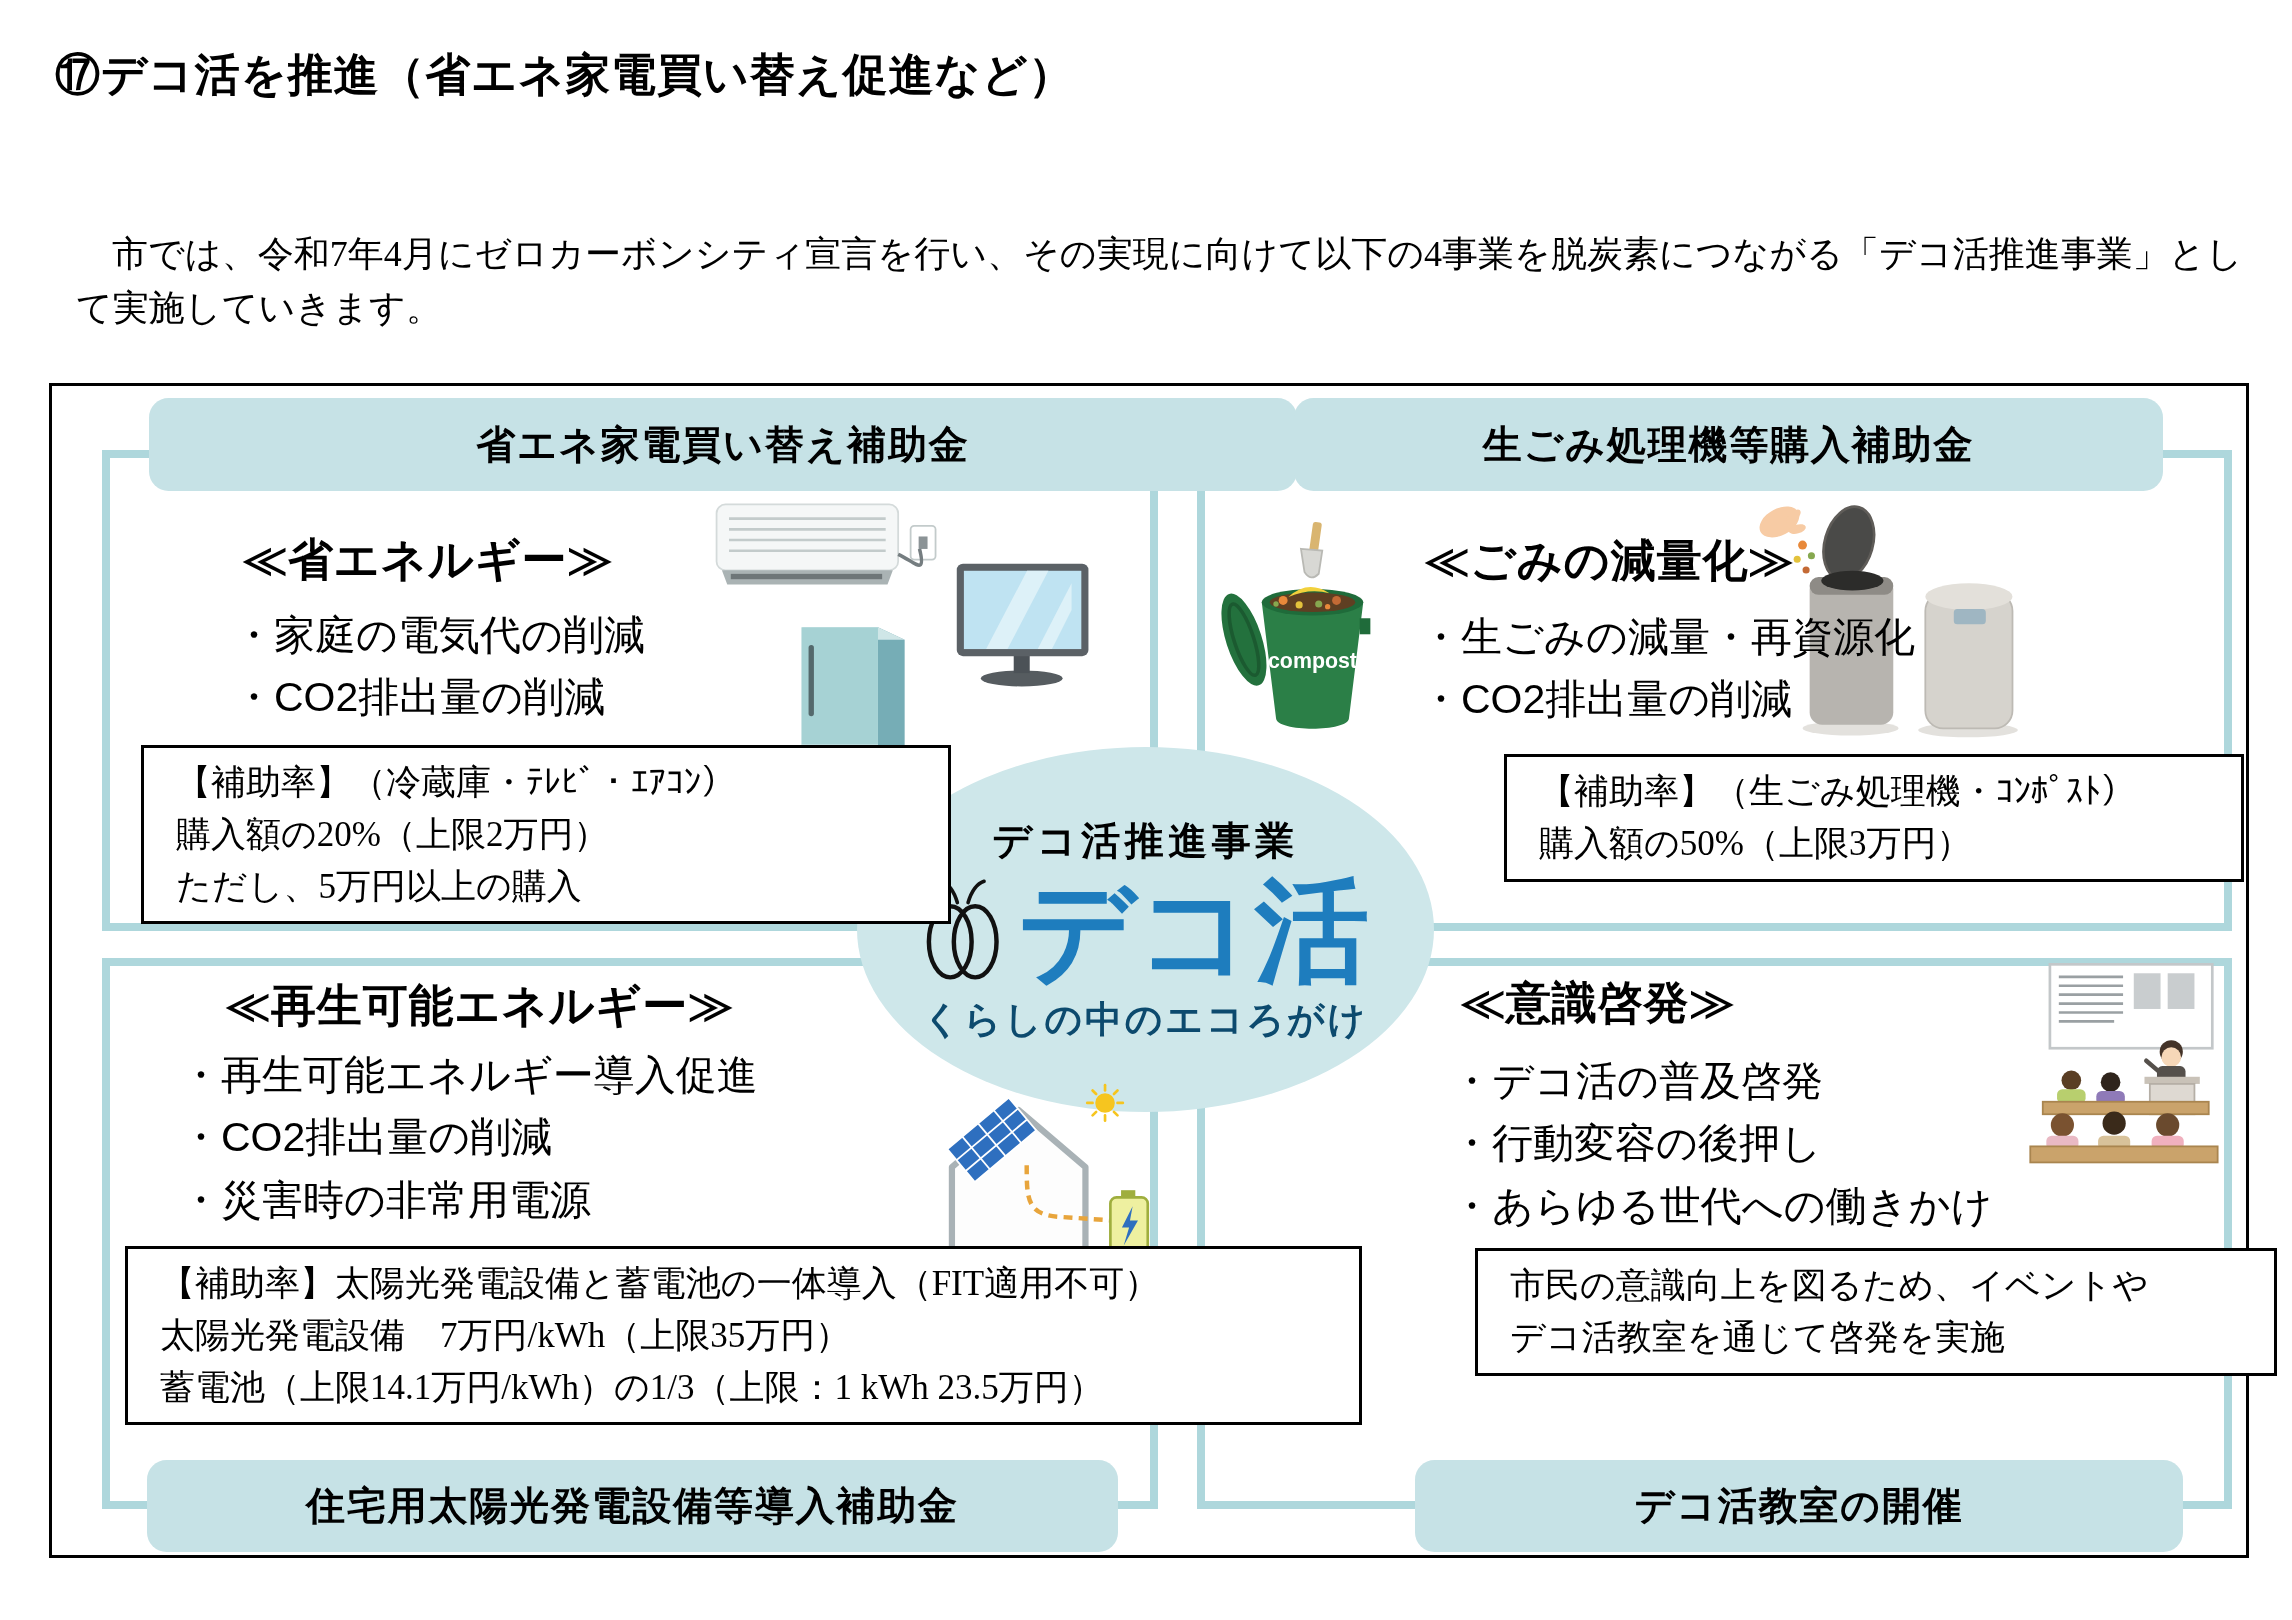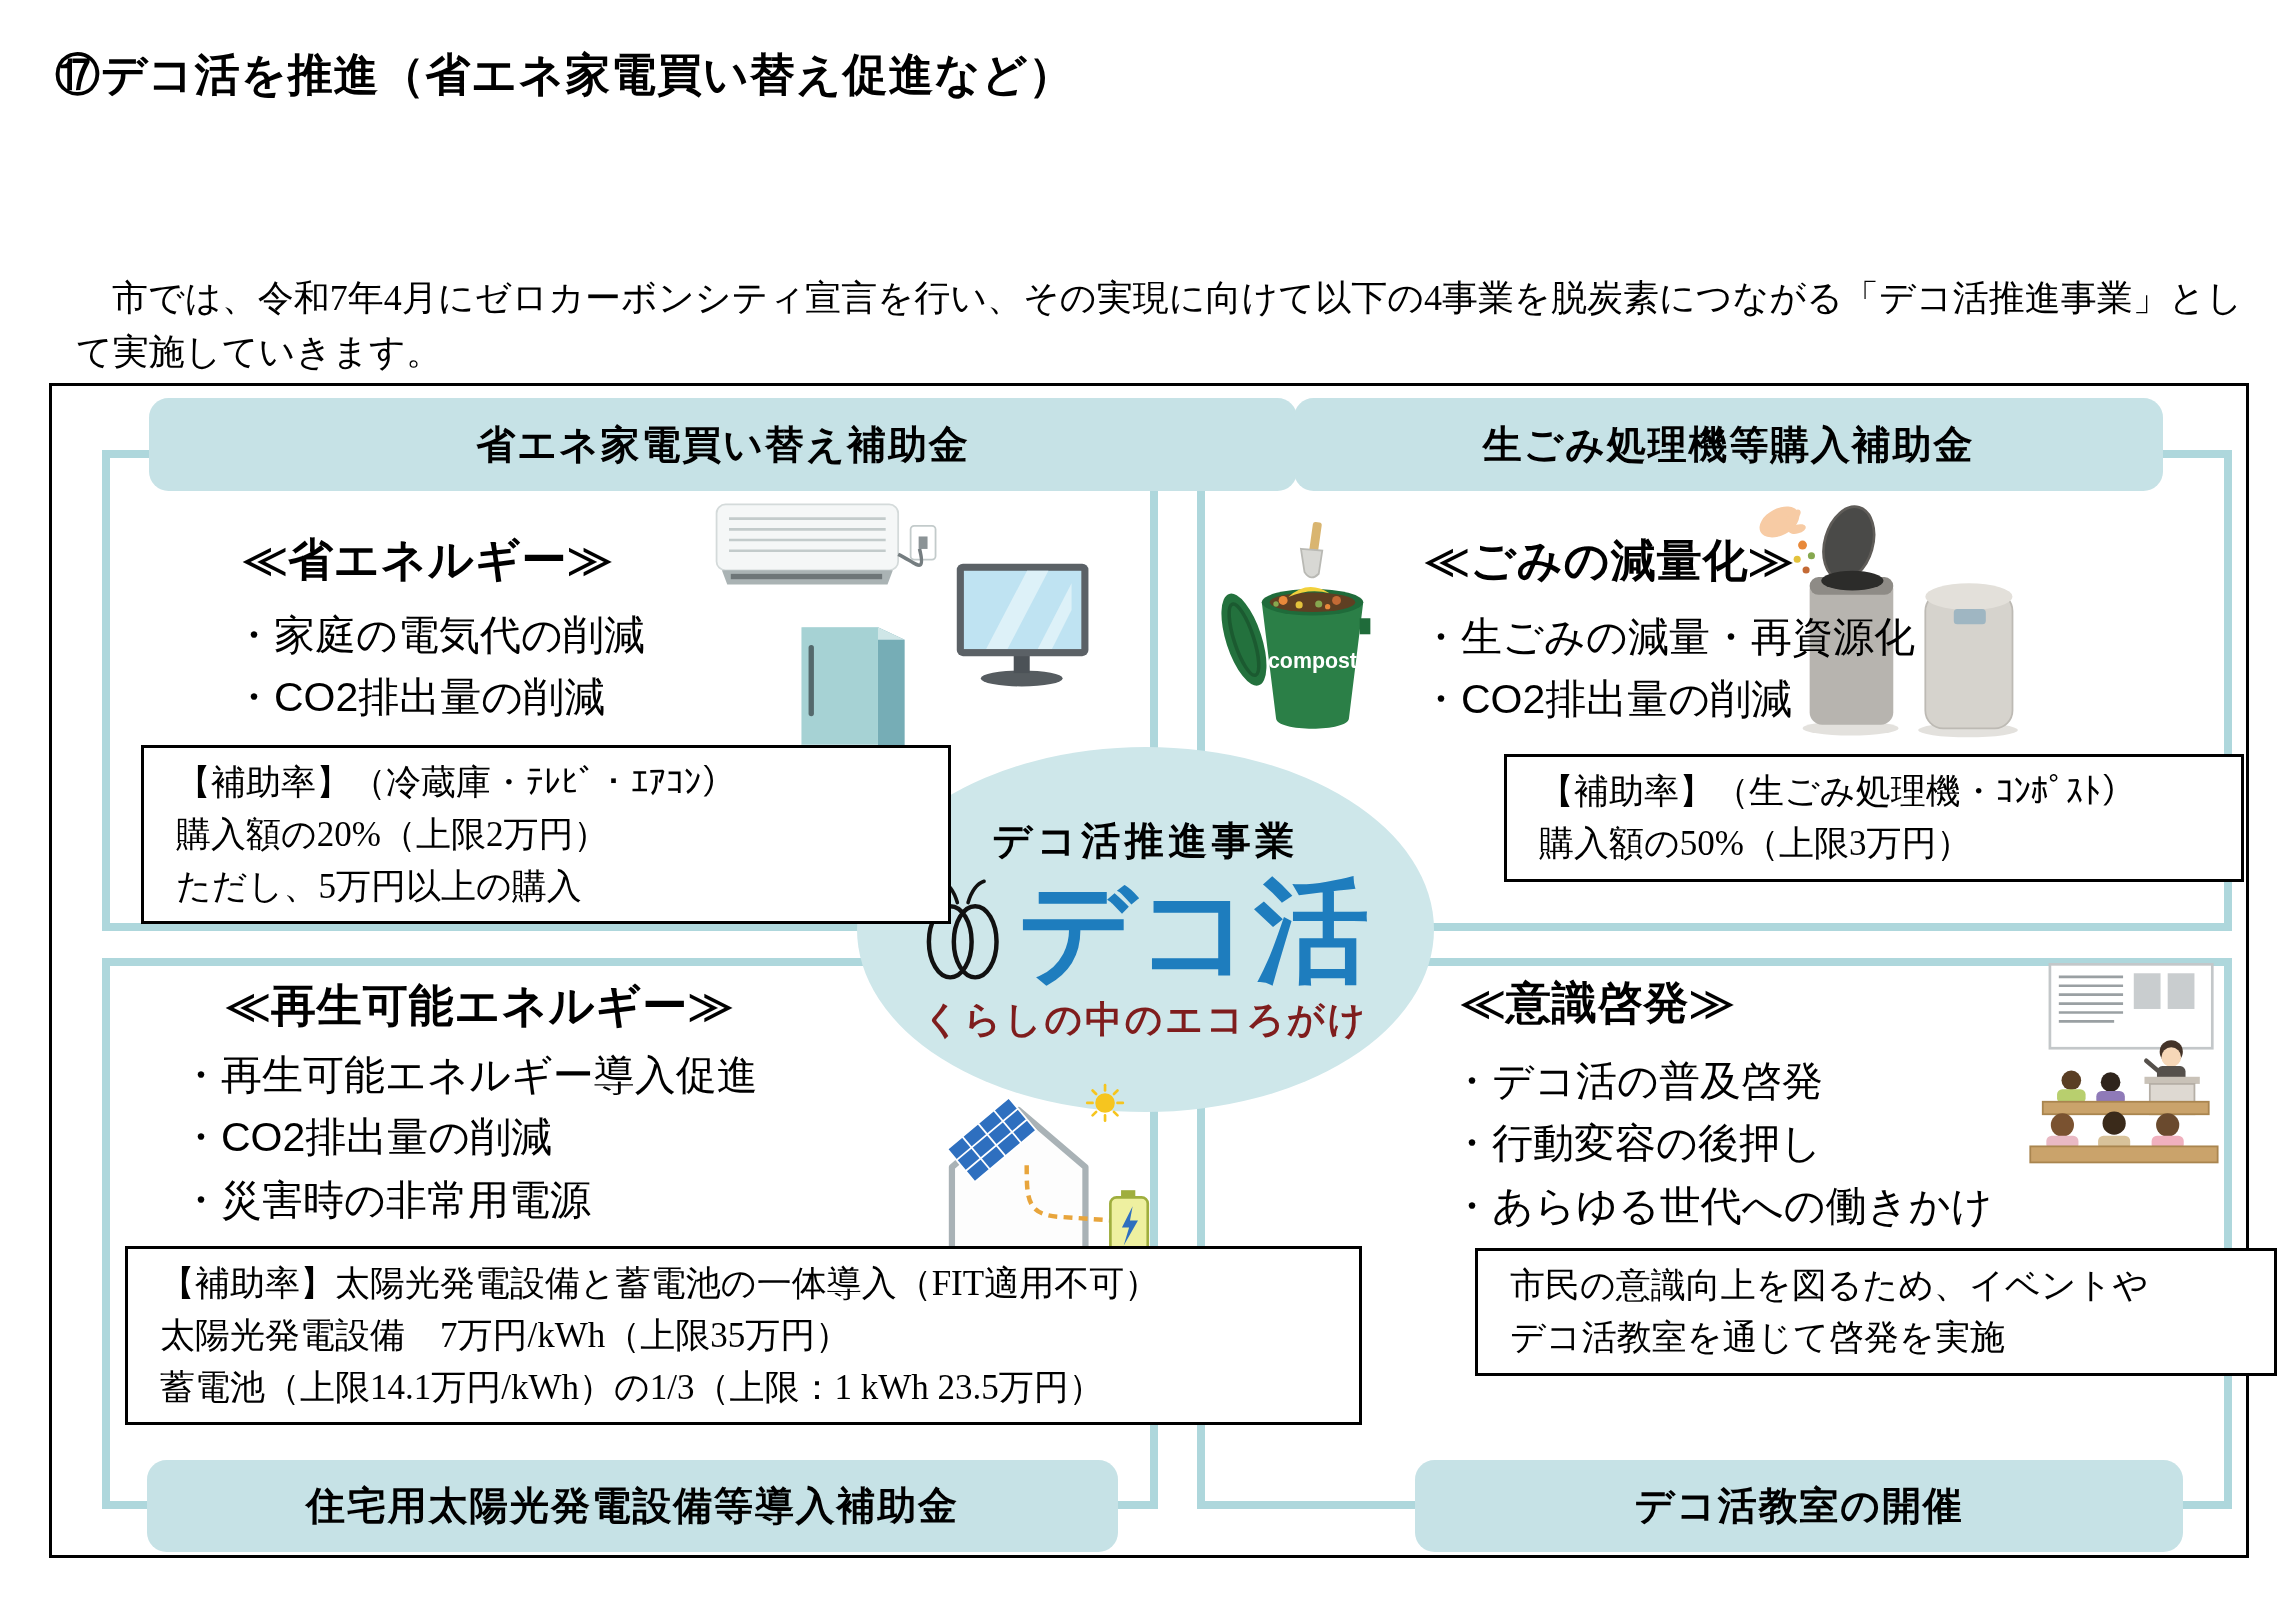--- a/index.html
+++ b/index.html
@@ -15,33 +15,33 @@
   .cat{color:#000000;font-size:45px;font-weight:bold;z-index:4;white-space:nowrap;letter-spacing:0.9px;}
   .bullets{font-size:41px;font-weight:500;line-height:1.52;z-index:4;white-space:nowrap;}
   .notebox{background:#fff;border:3.6px solid #000;font-family:"Liberation Serif", serif;
            font-size:35px;line-height:1.48;padding:9px 32px;z-index:6;}
   .notebox div{white-space:nowrap;}
   .ellipse{background:#cee7ea;border-radius:50%;z-index:3;display:flex;flex-direction:column;
            align-items:center;justify-content:center;}
   .ellipse-label{font-size:39px;font-weight:bold;letter-spacing:4.5px;margin-bottom:5.3px;}
   .logo-row{display:flex;align-items:flex-start;gap:9px;}
   .logo-text{font-size:114px;font-weight:800;color:#1e7dbe;letter-spacing:1.8px;line-height:1;}
-  .logo-tagline{font-size:37px;font-weight:bold;color:#7f1d1d;letter-spacing:2.7px;margin-top:5.3px;}
+  .logo-tagline{font-size:37px;font-weight:bold;color:#0c4a6e;letter-spacing:2.7px;margin-top:5.3px;}
   .illus{z-index:2;}
   .illus-top{z-index:5;}
   svg{display:block;}
 </style>
 </head>
 <body>
 
 <div class="canvas">
 
   <div class="abs title" style="left:55px;top:45px;">⑰デコ活を推進（省エネ家電買い替え促進など）</div>
 
-  <div class="abs intro" style="left:76px;top:227px;margin-top:44px;">　市では、令和7年4月にゼロカーボンシティ宣言を行い、その実現に向けて以下の4事業を脱炭素につながる「デコ活推進事業」として実施していきます。</div>
+  <div class="abs intro" style="left:76px;top:227px;">　市では、令和7年4月にゼロカーボンシティ宣言を行い、その実現に向けて以下の4事業を脱炭素につながる「デコ活推進事業」として実施していきます。</div>
 
   <div class="abs outer-box" style="left:49px;top:383px;width:2194px;height:1169px;"></div>
 
   <div class="abs quad" style="left:102px;top:450px;width:1040px;height:465px;"></div>
   <div class="abs quad" style="left:1197px;top:450px;width:1019px;height:465px;"></div>
   <div class="abs quad" style="left:102px;top:958px;width:1040px;height:535px;"></div>
   <div class="abs quad" style="left:1197px;top:958px;width:1019px;height:535px;"></div>
 
   <div class="abs pill" style="left:149px;top:398px;width:1148px;height:93px;">省エネ家電買い替え補助金</div>
   <div class="abs pill" style="left:1294px;top:398px;width:869px;height:93px;">生ごみ処理機等購入補助金</div>

